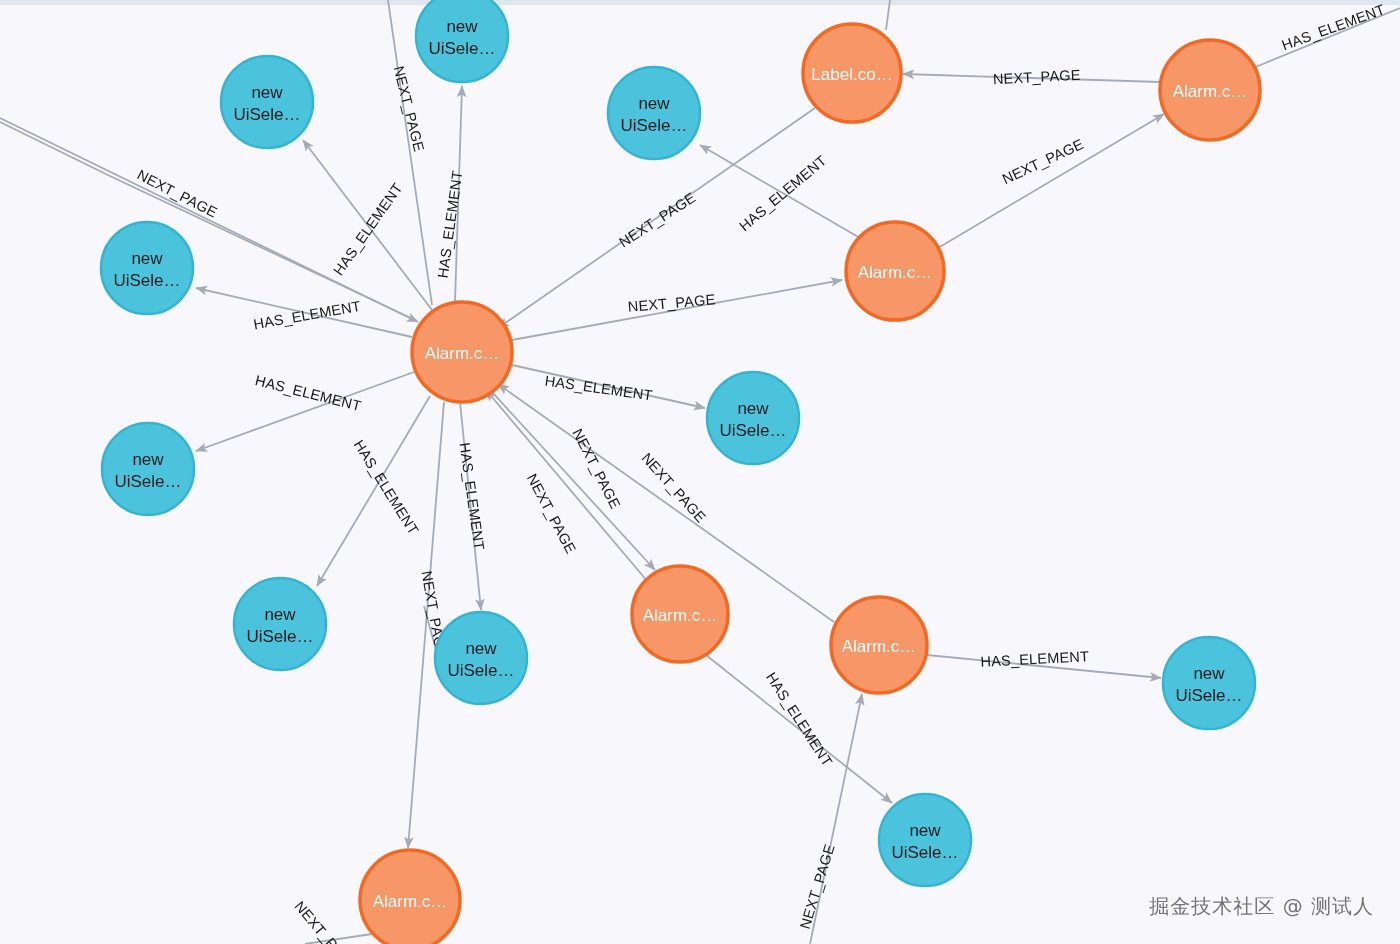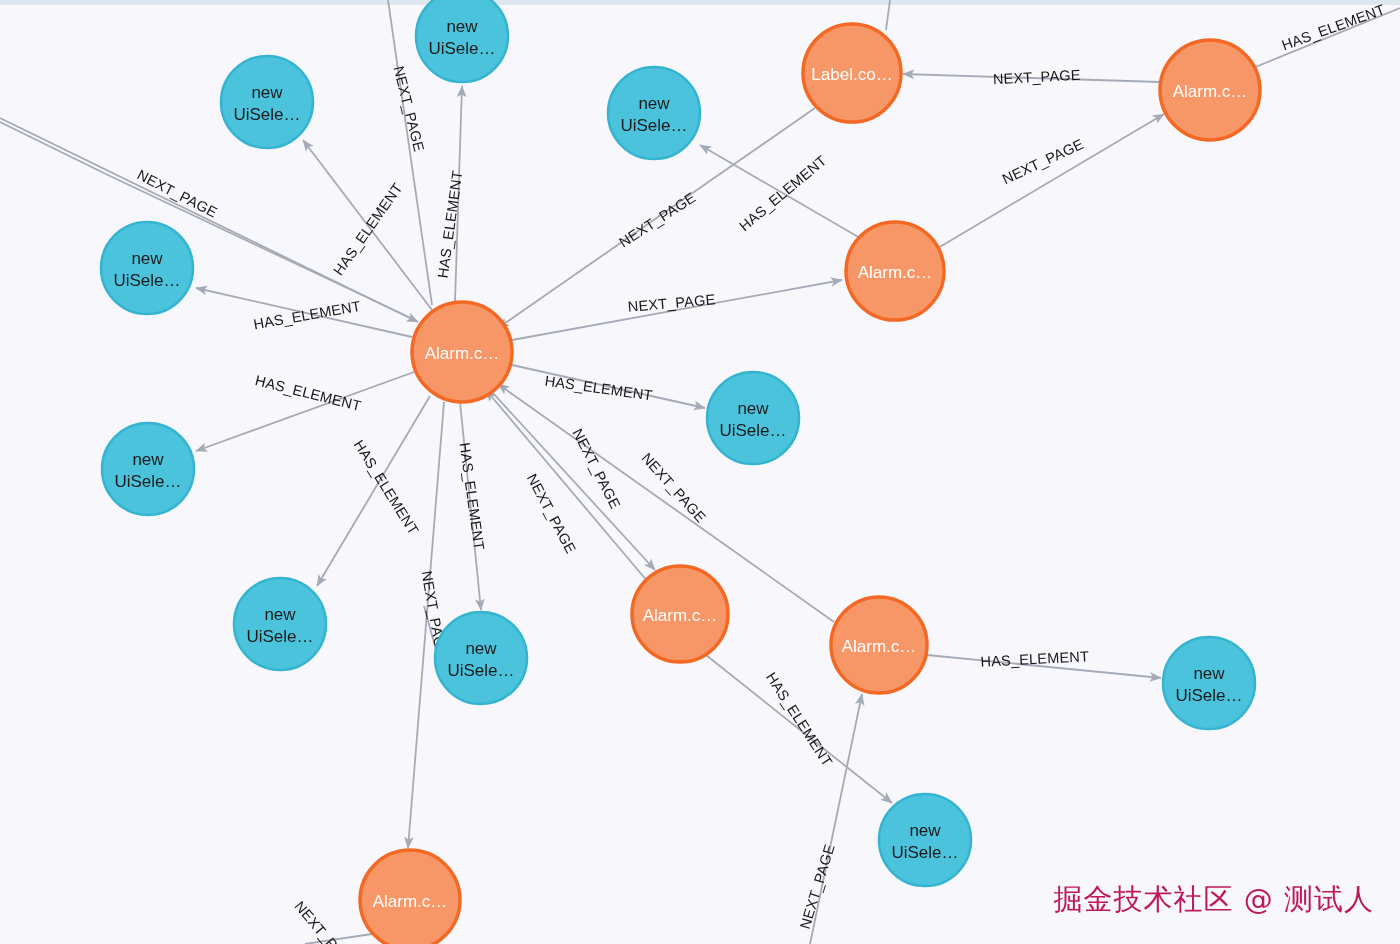--- a/index.html
+++ b/index.html
@@ -59,22 +59,22 @@
     font-family: "Liberation Sans", sans-serif;
     font-size: 17px;
     fill: #1b1b1b;
     text-anchor: middle;
   }
   #watermark {
     position: absolute;
     right: 26px;
     bottom: 24px;
     font-family: "DejaVu Sans", sans-serif;
-    font-size: 29px;
-    color: #be185d;
+    font-size: 20px;
+    color: #737373;
     letter-spacing: 1px;
     user-select: none;
   }
 </style>
 </head>
 <body>
 
 <div id="graph-canvas">
 
   <div id="top-strip"></div>

